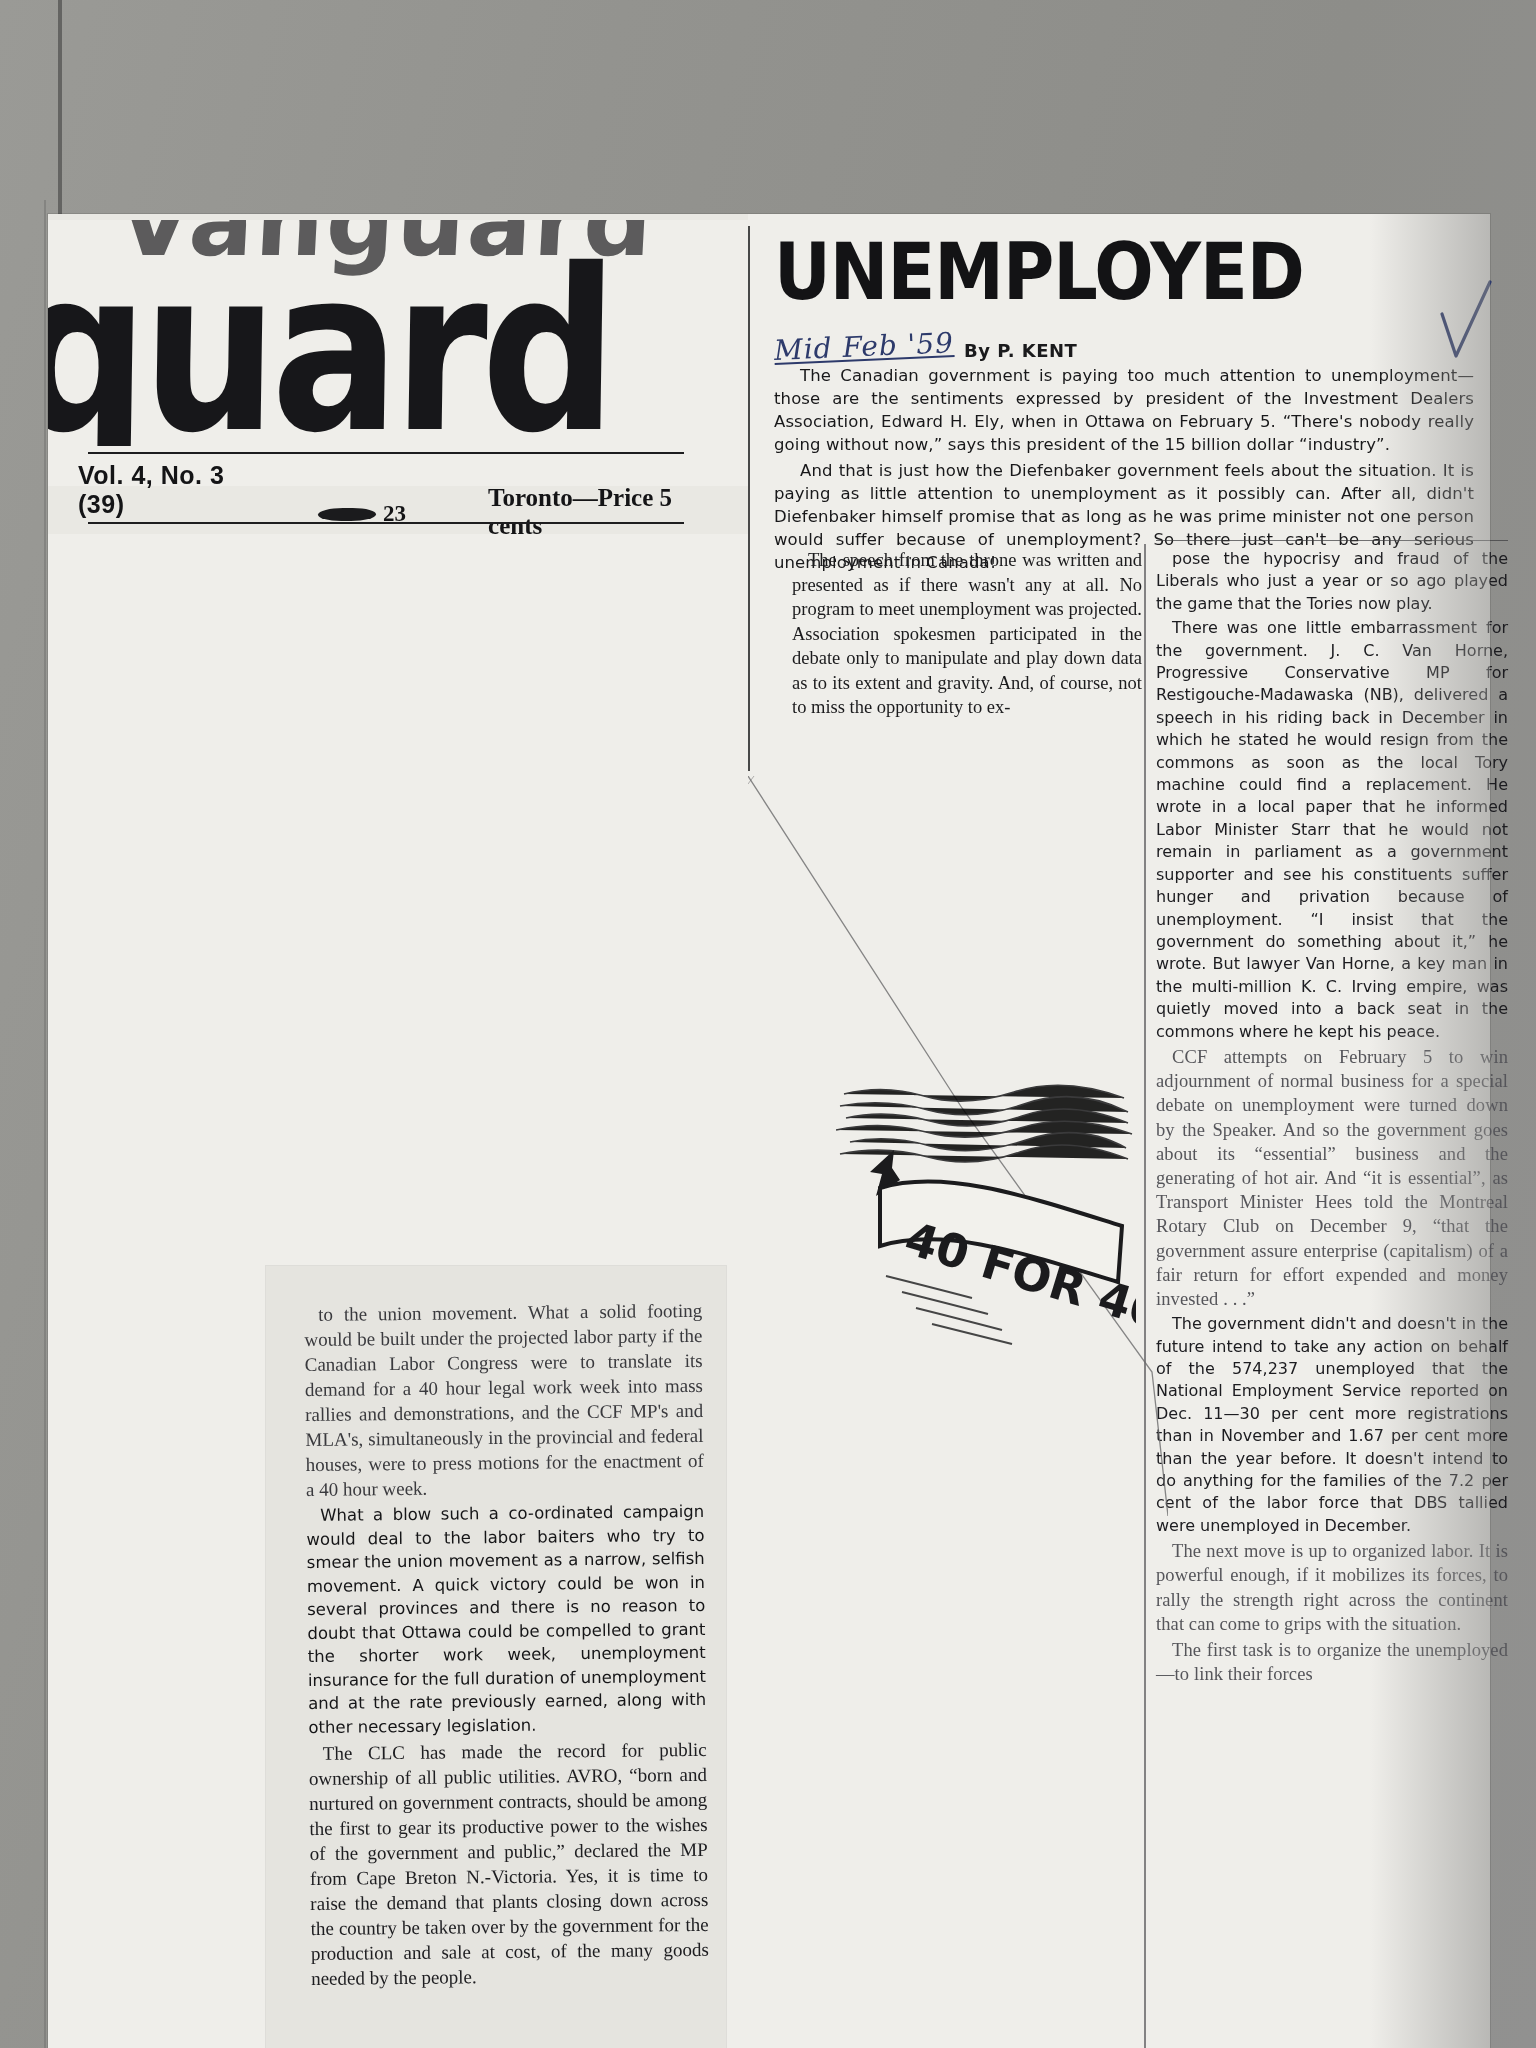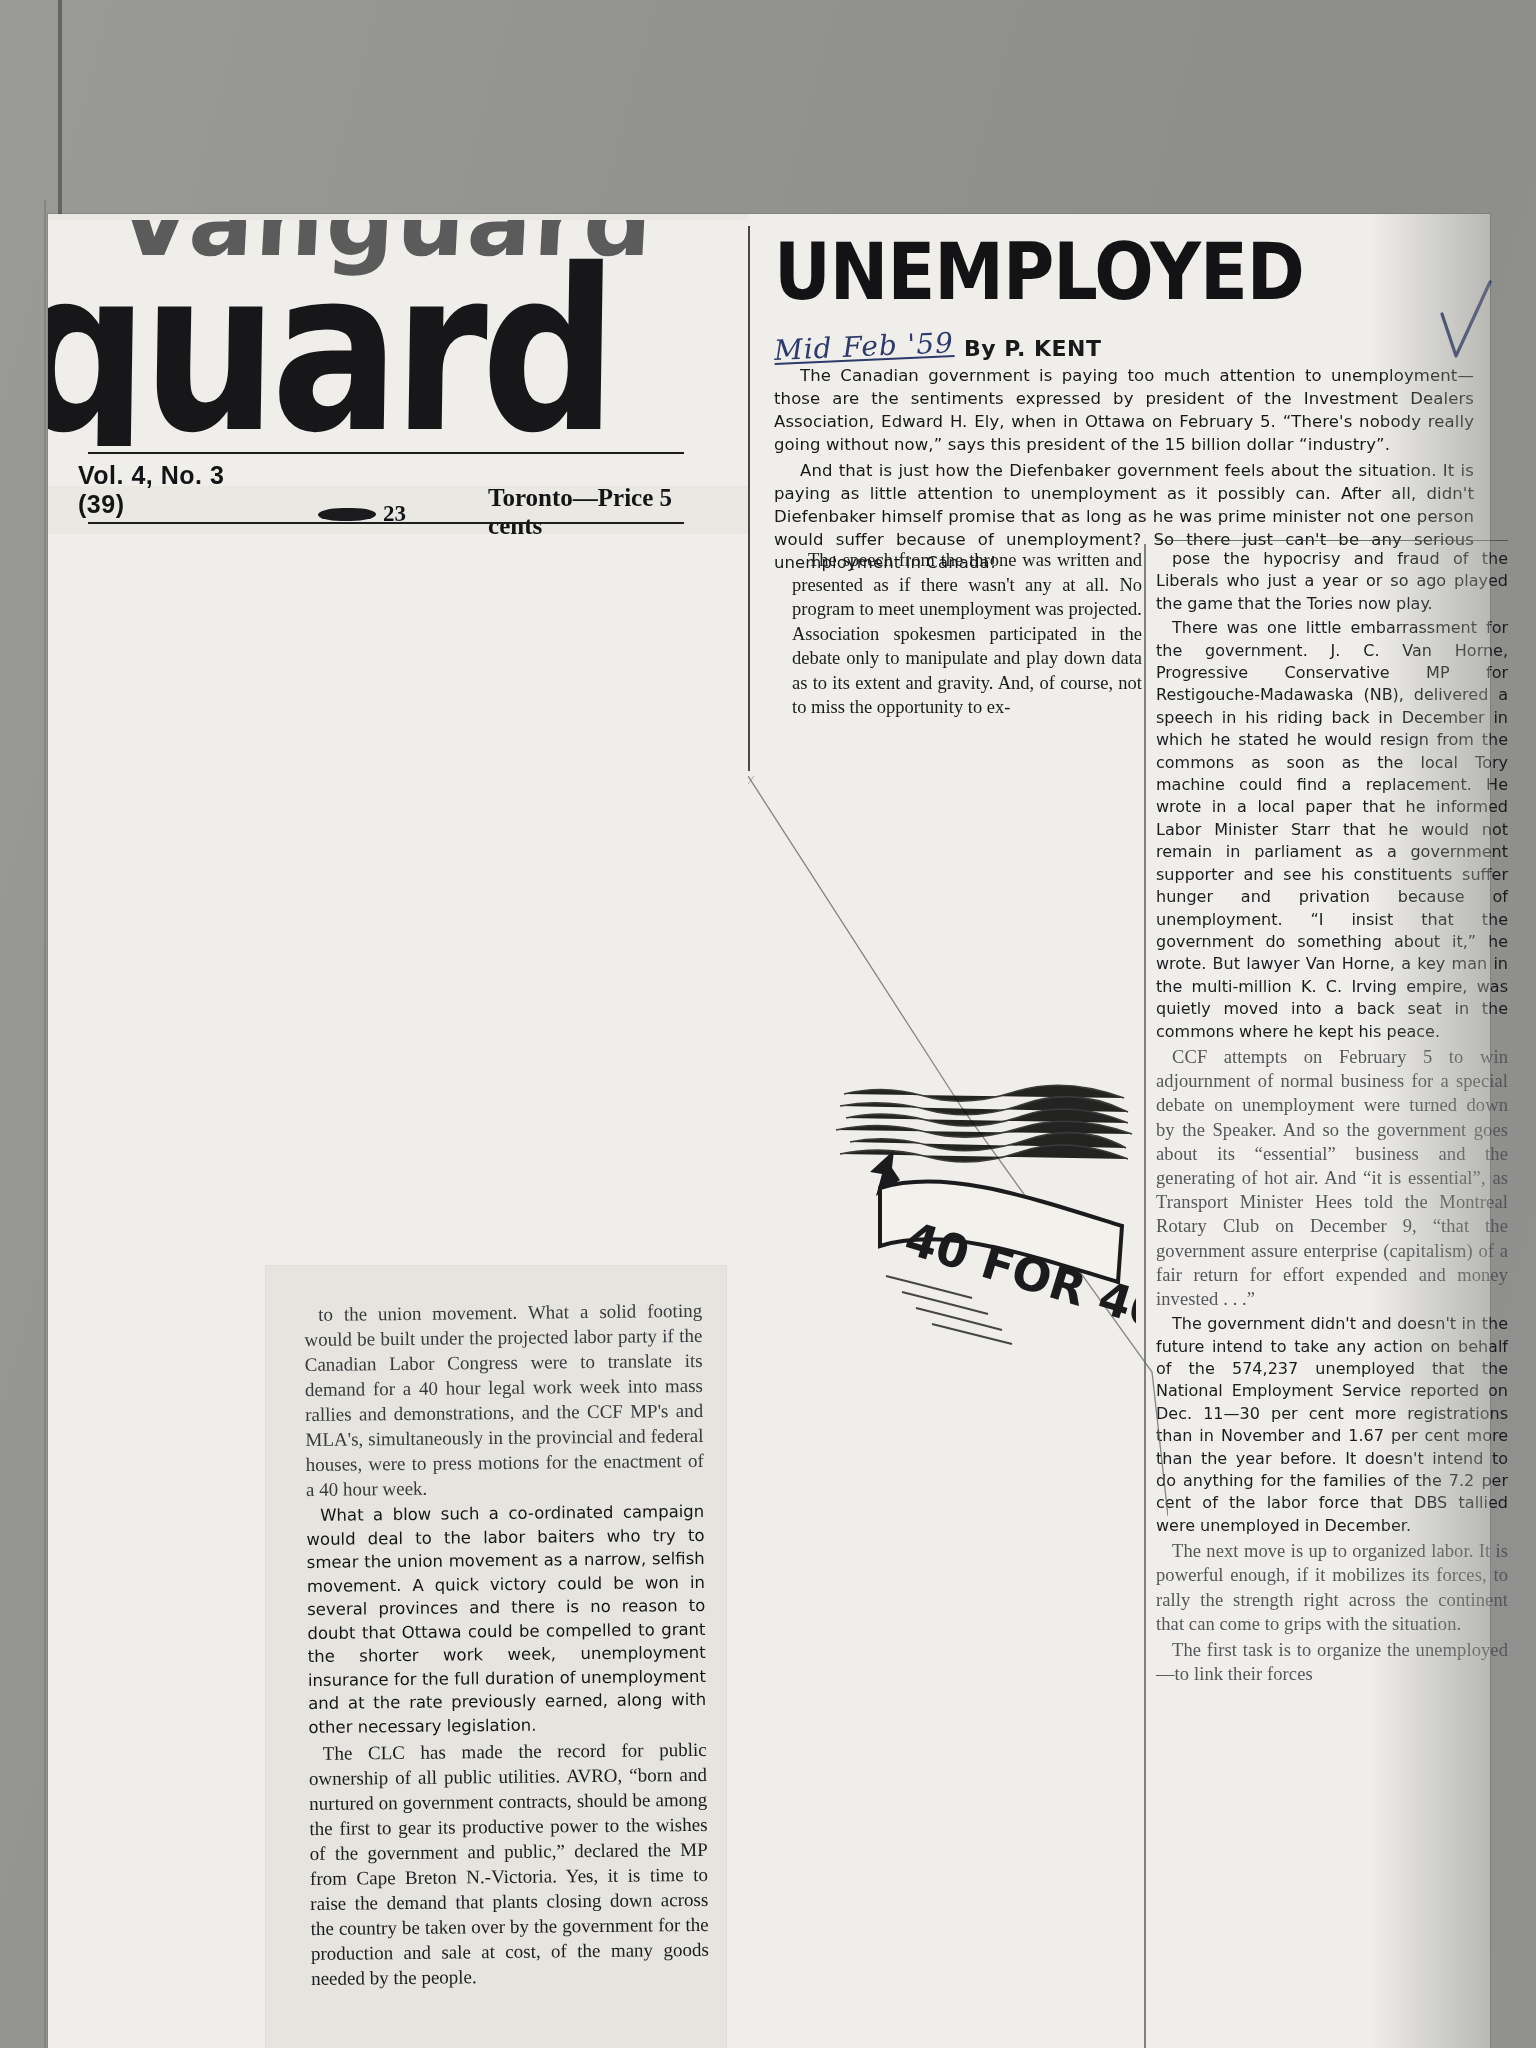--- a/index.html
+++ b/index.html
@@ -218,21 +218,21 @@
     font-size: 28px;
     color: #2d3a6b;
     transform: rotate(-2.5deg);
     letter-spacing: 1px;
     text-decoration: underline;
     text-decoration-color: #2d3a6b;
     text-underline-offset: 3px;
   }
   #byline {
     font-family: "DejaVu Sans", sans-serif;
-    font-size: 22px;
+    font-size: 18px;
     font-weight: bold;
     color: #1a1a1c;
     letter-spacing: .5px;
     padding-bottom: 2px;
   }
   
   #checkmark {
     position: absolute;
     left: 1390px;
     top: 64px;

